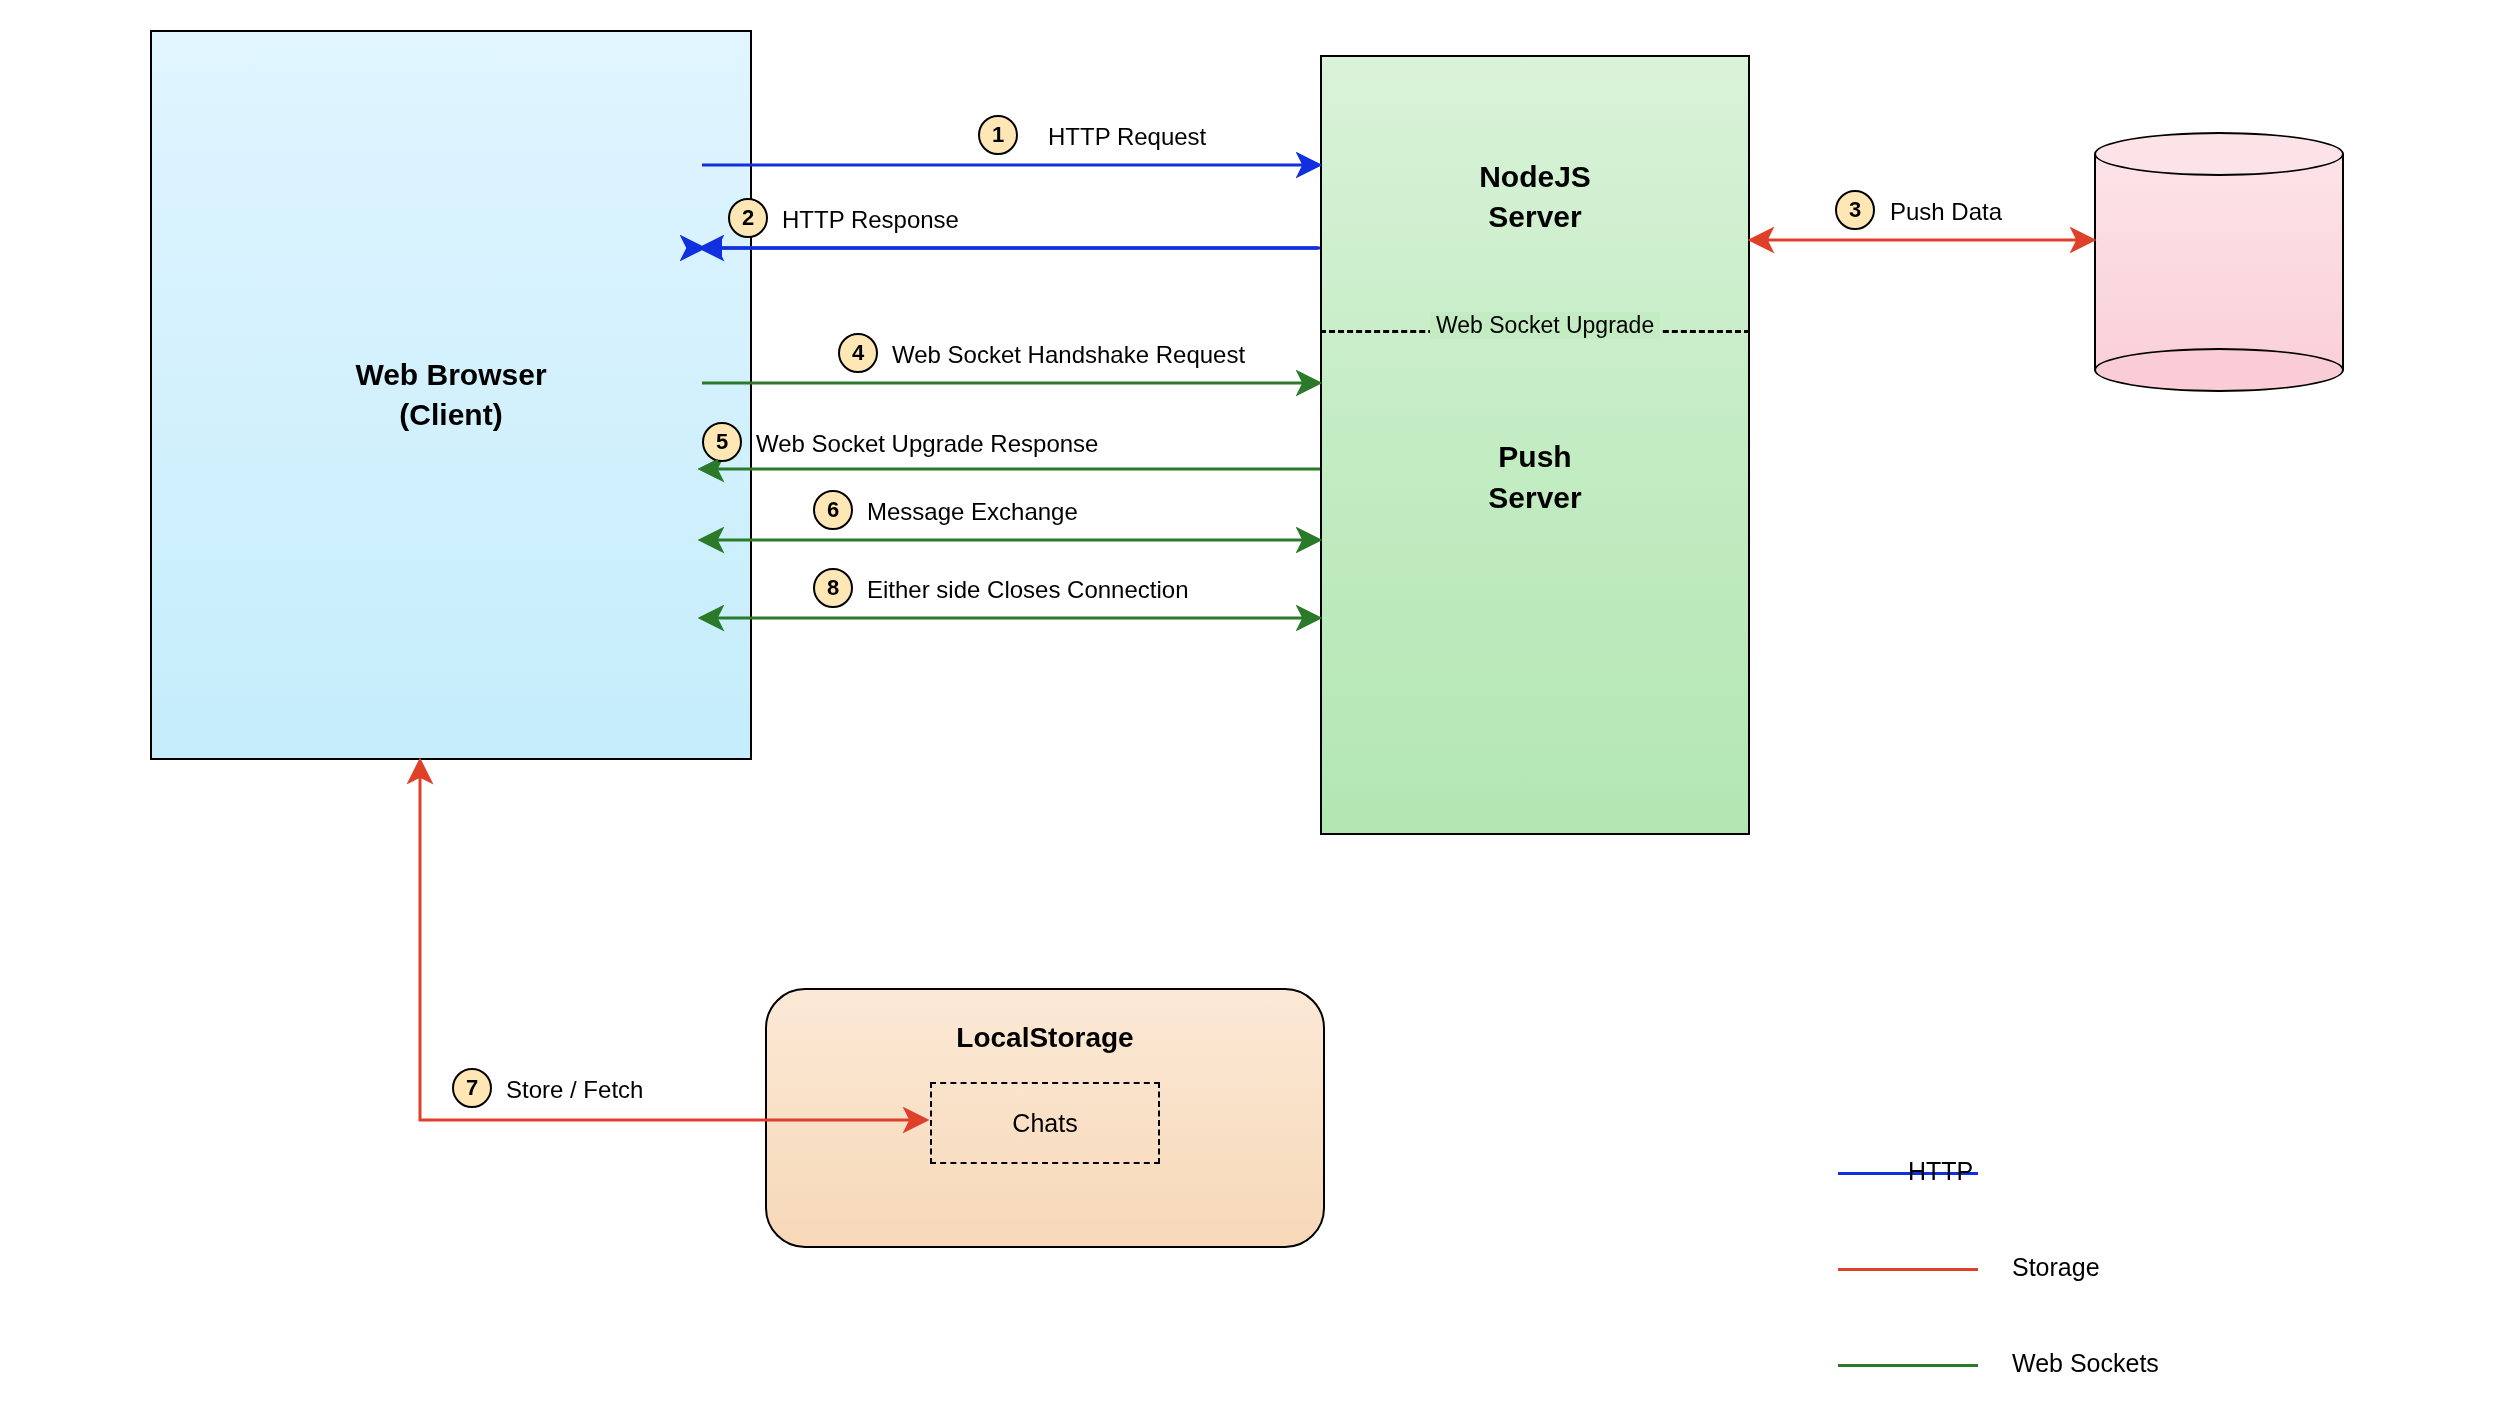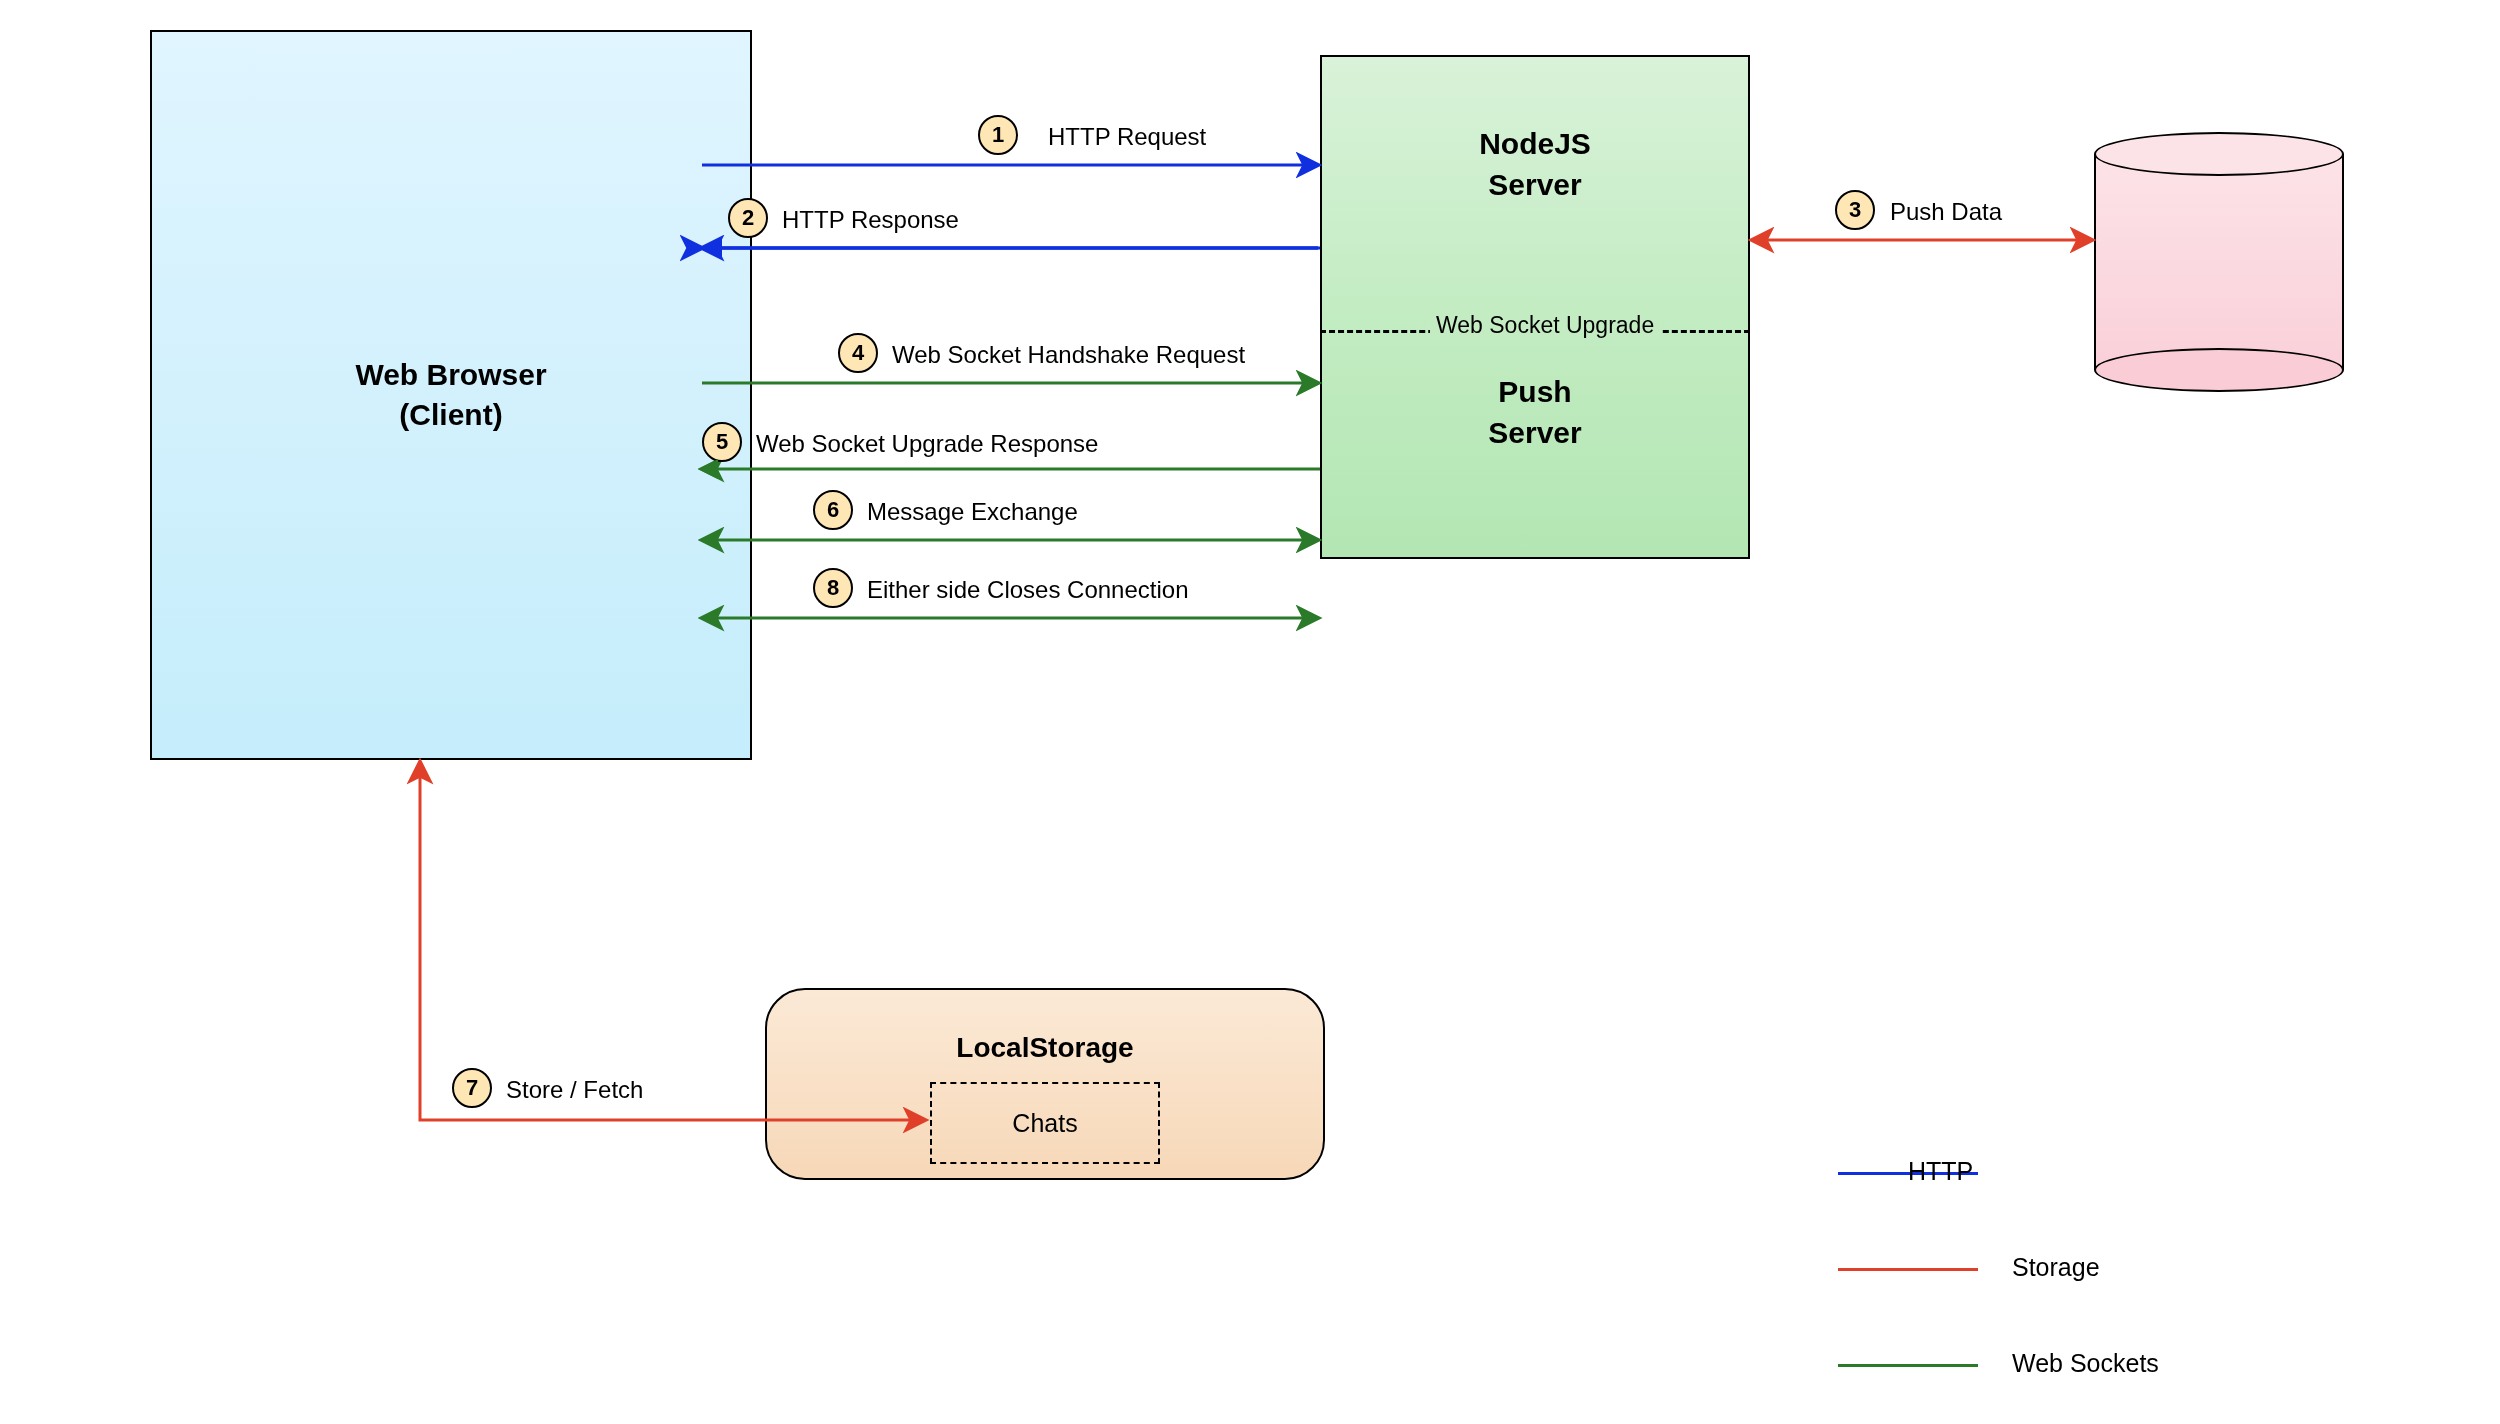--- a/index.html
+++ b/index.html
@@ -15,21 +15,21 @@
       justify-content: center;
       text-align: center;
     }
     
     .browser-box {
       left: 150px; top: 30px; width: 602px; height: 730px;
       background: linear-gradient(180deg, #e0f5ff 0%, #c5edfb 100%);
     }
     
     .server-box {
-      left: 1320px; top: 55px; width: 430px; height: 504px;
+      left: 1320px; top: 55px; width: 430px; height: 780px;
       background: linear-gradient(180deg, #d9f2d9 0%, #c3ecc3 50%, #b3e6b3 100%);
       justify-content: flex-start;
     }
     
     .server-top, .server-bottom {
       width: 100%;
       display: flex;
       flex-direction: column;
       align-items: center;
       justify-content: center;
@@ -44,25 +44,25 @@
     }
     .server-divider-label {
       position: absolute;
       left: 1430px; top: 312px;
       background: #c3ecc3;
       padding: 0 6px;
       font-size: 23px;
     }
     
     .localstorage-box {
-      left: 765px; top: 988px; width: 560px; height: 192px;
+      left: 765px; top: 988px; width: 560px; height: 260px;
       background: linear-gradient(180deg, #fbe9d6 0%, #f7d8b8 100%);
       border-radius: 40px;
       justify-content: flex-start;
-      padding-top: 42px;
+      padding-top: 32px;
     }
     
     .chats-box {
       position: absolute;
       left: 930px; top: 1082px; width: 230px; height: 82px;
       border: 2.5px dashed #000;
       background: transparent;
       display: flex; align-items: center; justify-content: center;
       font-size: 25px;
     }

